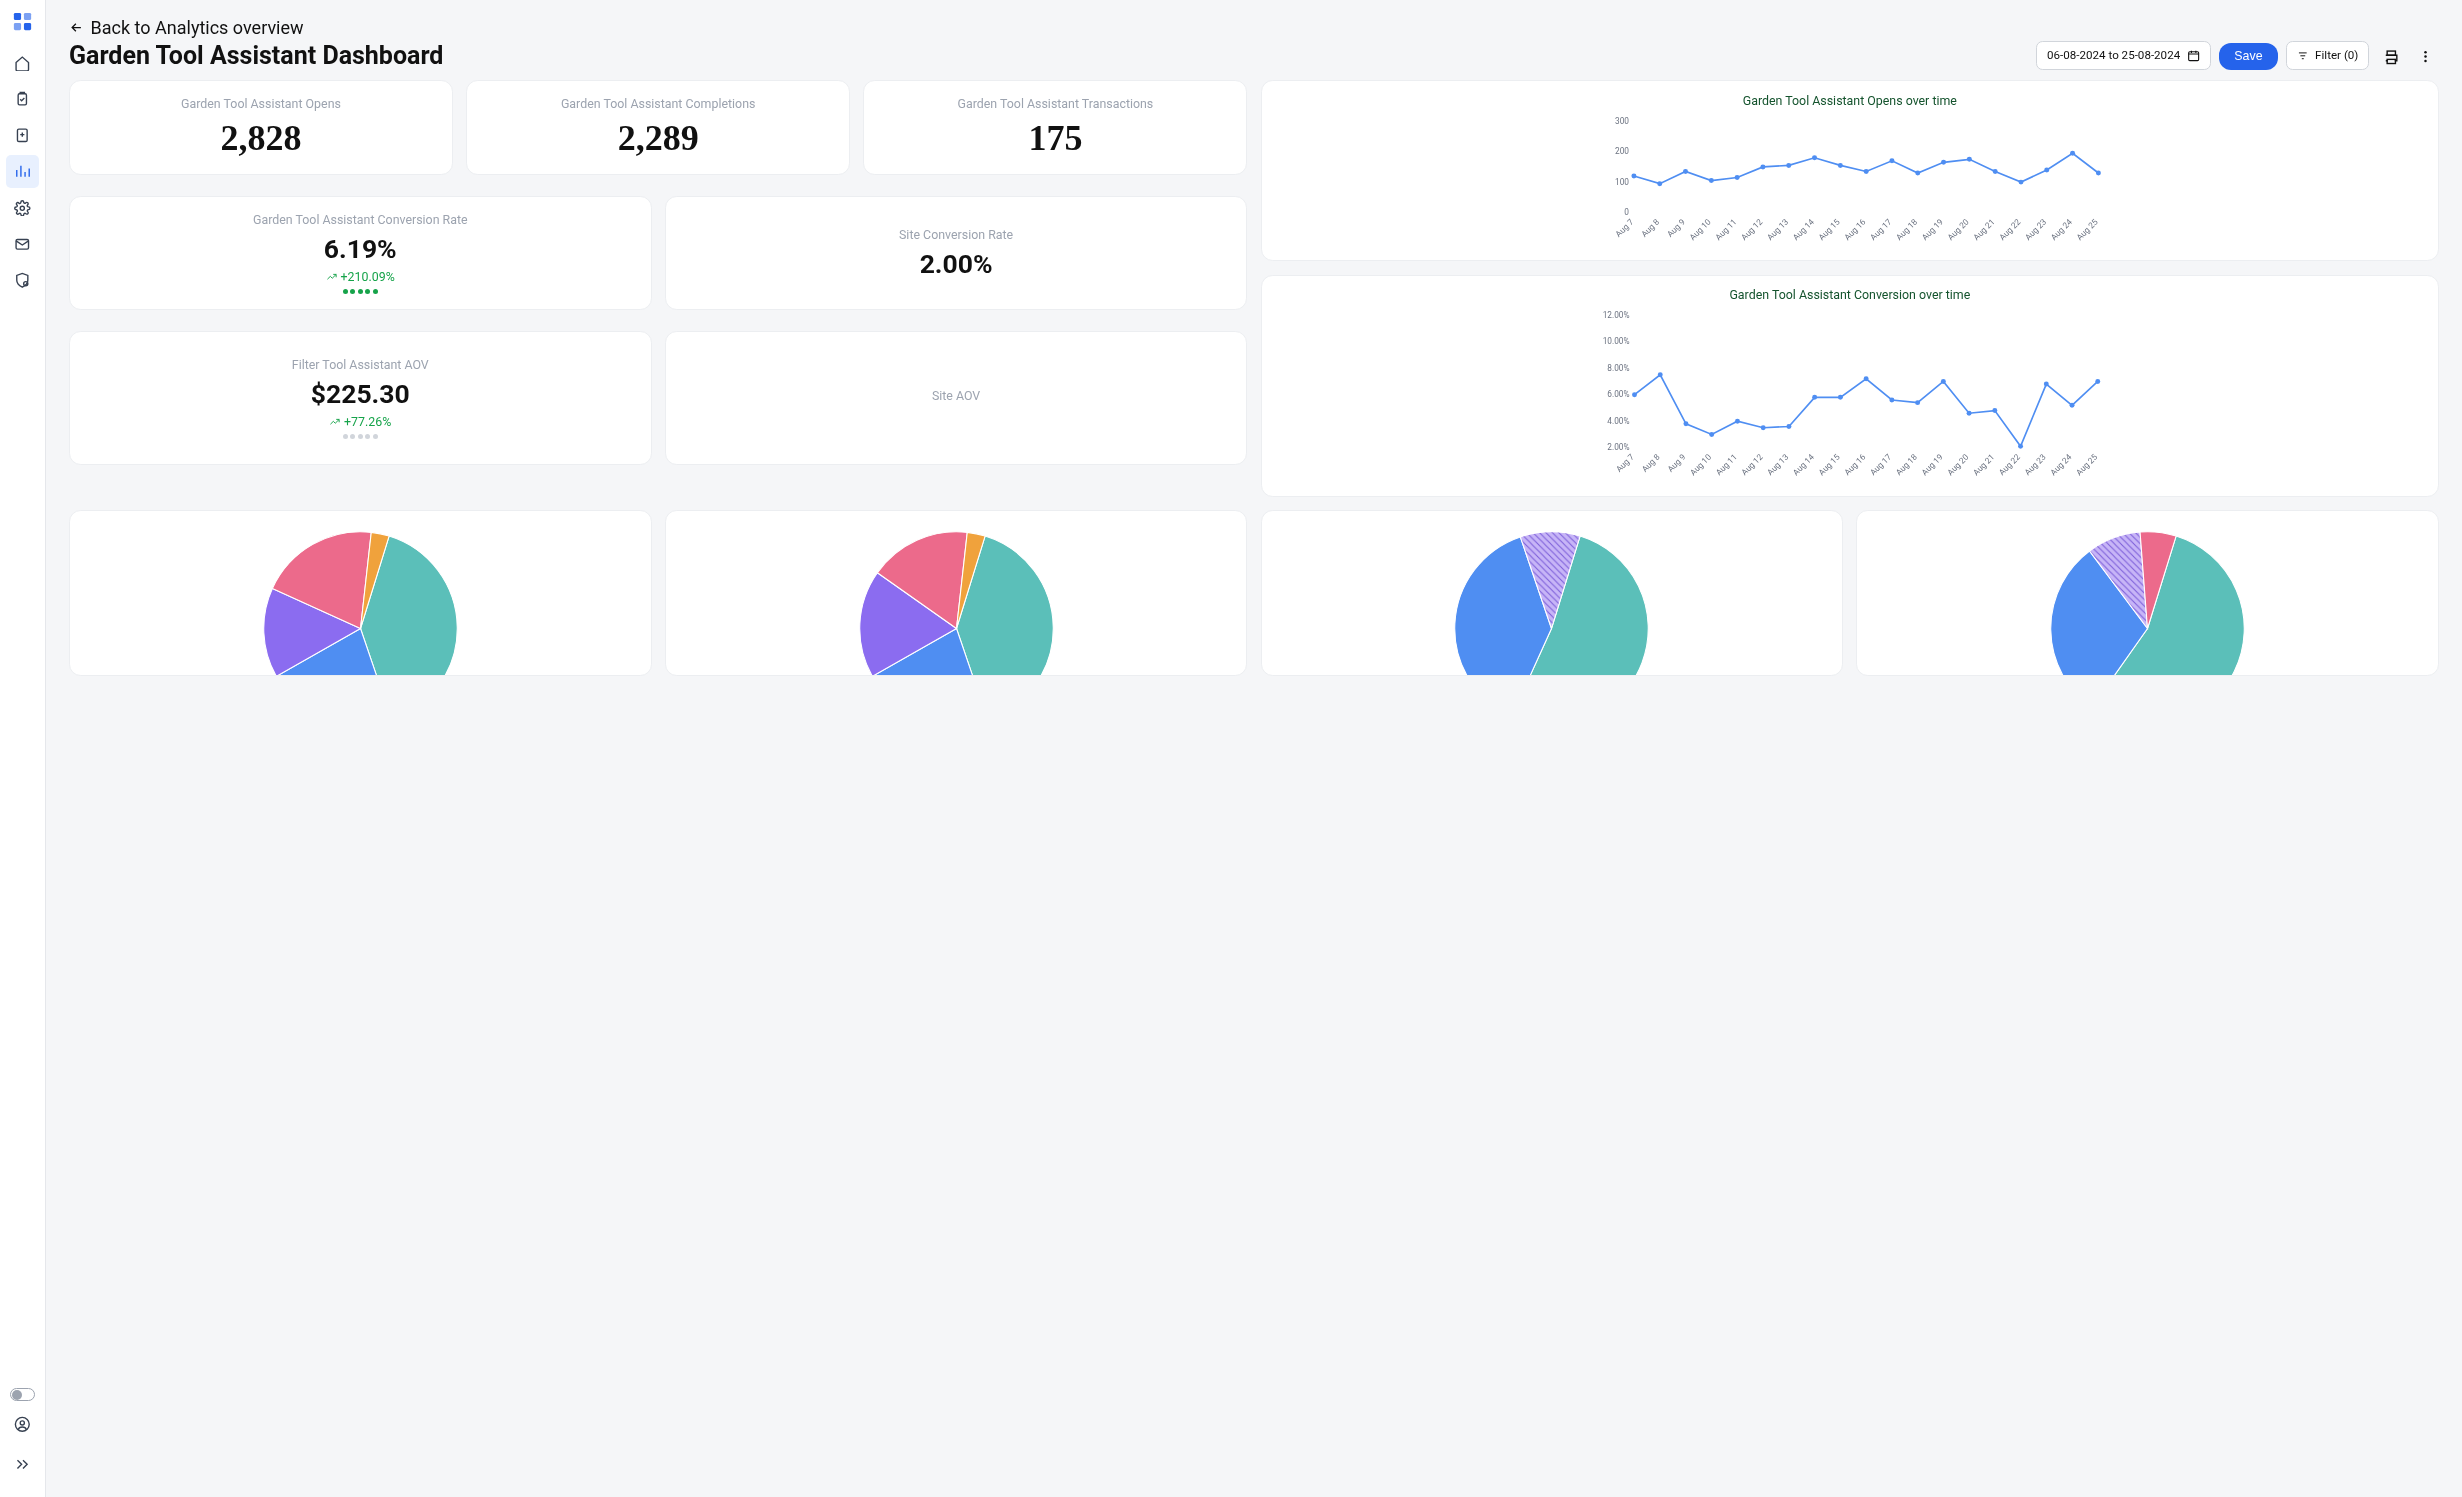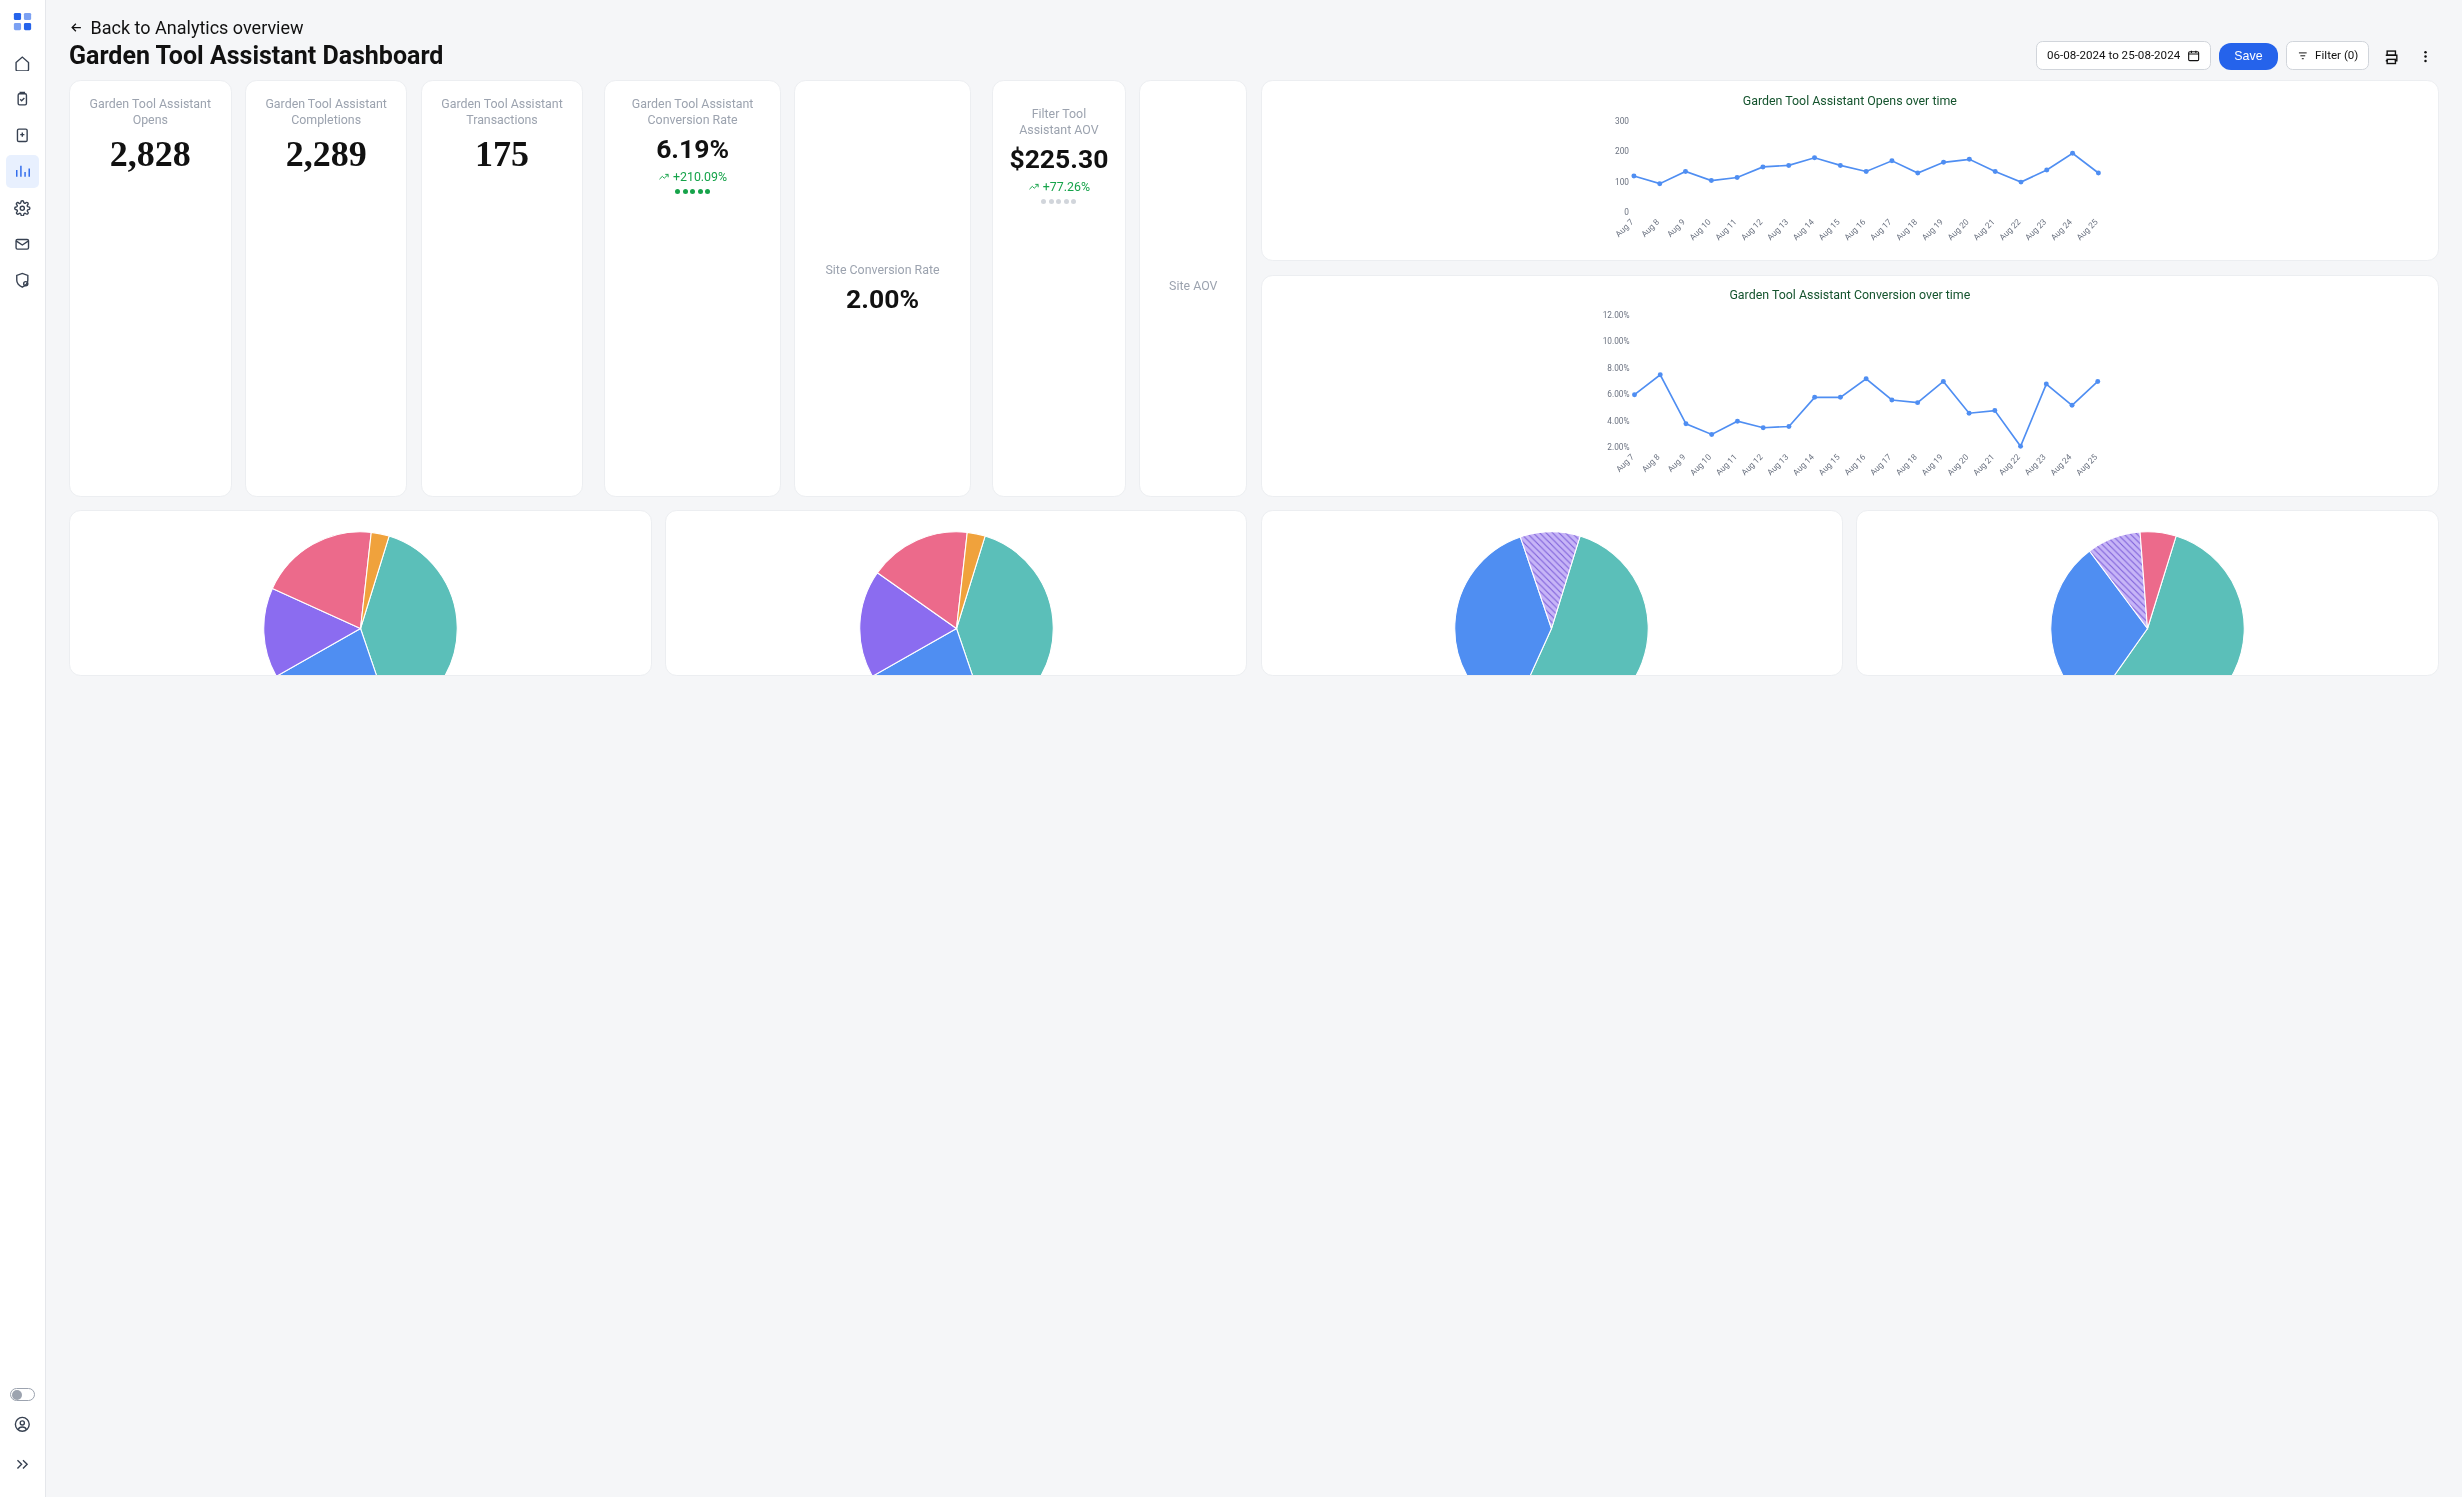--- a/index.html
+++ b/index.html
@@ -14,21 +14,21 @@
 .toggle-pill::after { content: ""; position: absolute; width: 10px; height: 10px; border-radius: 50%; background: #9ca3af; top: 0.8px; left: 0.8px; }
 .main { flex: 1; overflow: auto; padding: 16.6px 23px; }
 .back-link { display: inline-flex; align-items: center; gap: 6.6px; font-size: 18px; color: #111; text-decoration: none; cursor: pointer; margin-bottom: 3.3px; }
 .header-row { display: flex; align-items: center; justify-content: space-between; margin-bottom: 10px; flex-wrap: wrap; gap: 3px; }
 .page-title { font-size: 25px; font-weight: 700; }
 .header-actions { display: flex; align-items: flex-end; gap: 8.3px; }
 .chip { display: inline-flex; align-items: center; gap: 6.6px; border: 0.8px solid #d1d5db; background: #fff; border-radius: 6.6px; padding: 6.6px 10px; font-size: 11.6px; cursor: pointer; }
 .btn-primary { background: #2563eb; color: #fff; border: none; border-radius: 12px; padding: 6.6px 15px; font-size: 12.4px; cursor: pointer; font-weight: 500; }
 .icon-btn { width: 26.5px; height: 26.5px; display: inline-flex; align-items: center; justify-content: center; cursor: pointer; border-radius: 5px; }
 .grid { display: grid; grid-template-columns: 1fr 1fr; gap: 13.3px; }
-.left-col { display: flex; flex-direction: row; gap: 21px; }
+.left-col { display: flex; flex-direction: column; gap: 21px; }
 .row3 { display: grid; grid-template-columns: repeat(3, 1fr); gap: 13.3px; }
 .row2 { display: grid; grid-template-columns: repeat(2, 1fr); gap: 13.3px; }
 .card { background: #fff; border-radius: 11.6px; padding: 15px 16.6px; border: 0.8px solid #eceef1; }
 .metric-label { color: #9ca3af; font-size: 12.4px; text-align: center; margin-bottom: 5px; line-height: 1.3; }
 .metric-value { font-size: 26.5px; font-weight: 700; text-align: center; }
 .metric-big .metric-value { font-size: 36px; font-family: Liberation Serif, serif; }
 .metric-delta { color: #16a34a; font-size: 12.4px; text-align: center; margin-top: 5px; display: flex; align-items: center; justify-content: center; gap: 3.3px; }
 .delta-dots { display: flex; justify-content: center; gap: 2.5px; margin-top: 5px; }
 .delta-dots span { width: 5px; height: 5px; border-radius: 50%; background: #16a34a; }
 .delta-dots.faded span { background: #d1d5db; }

